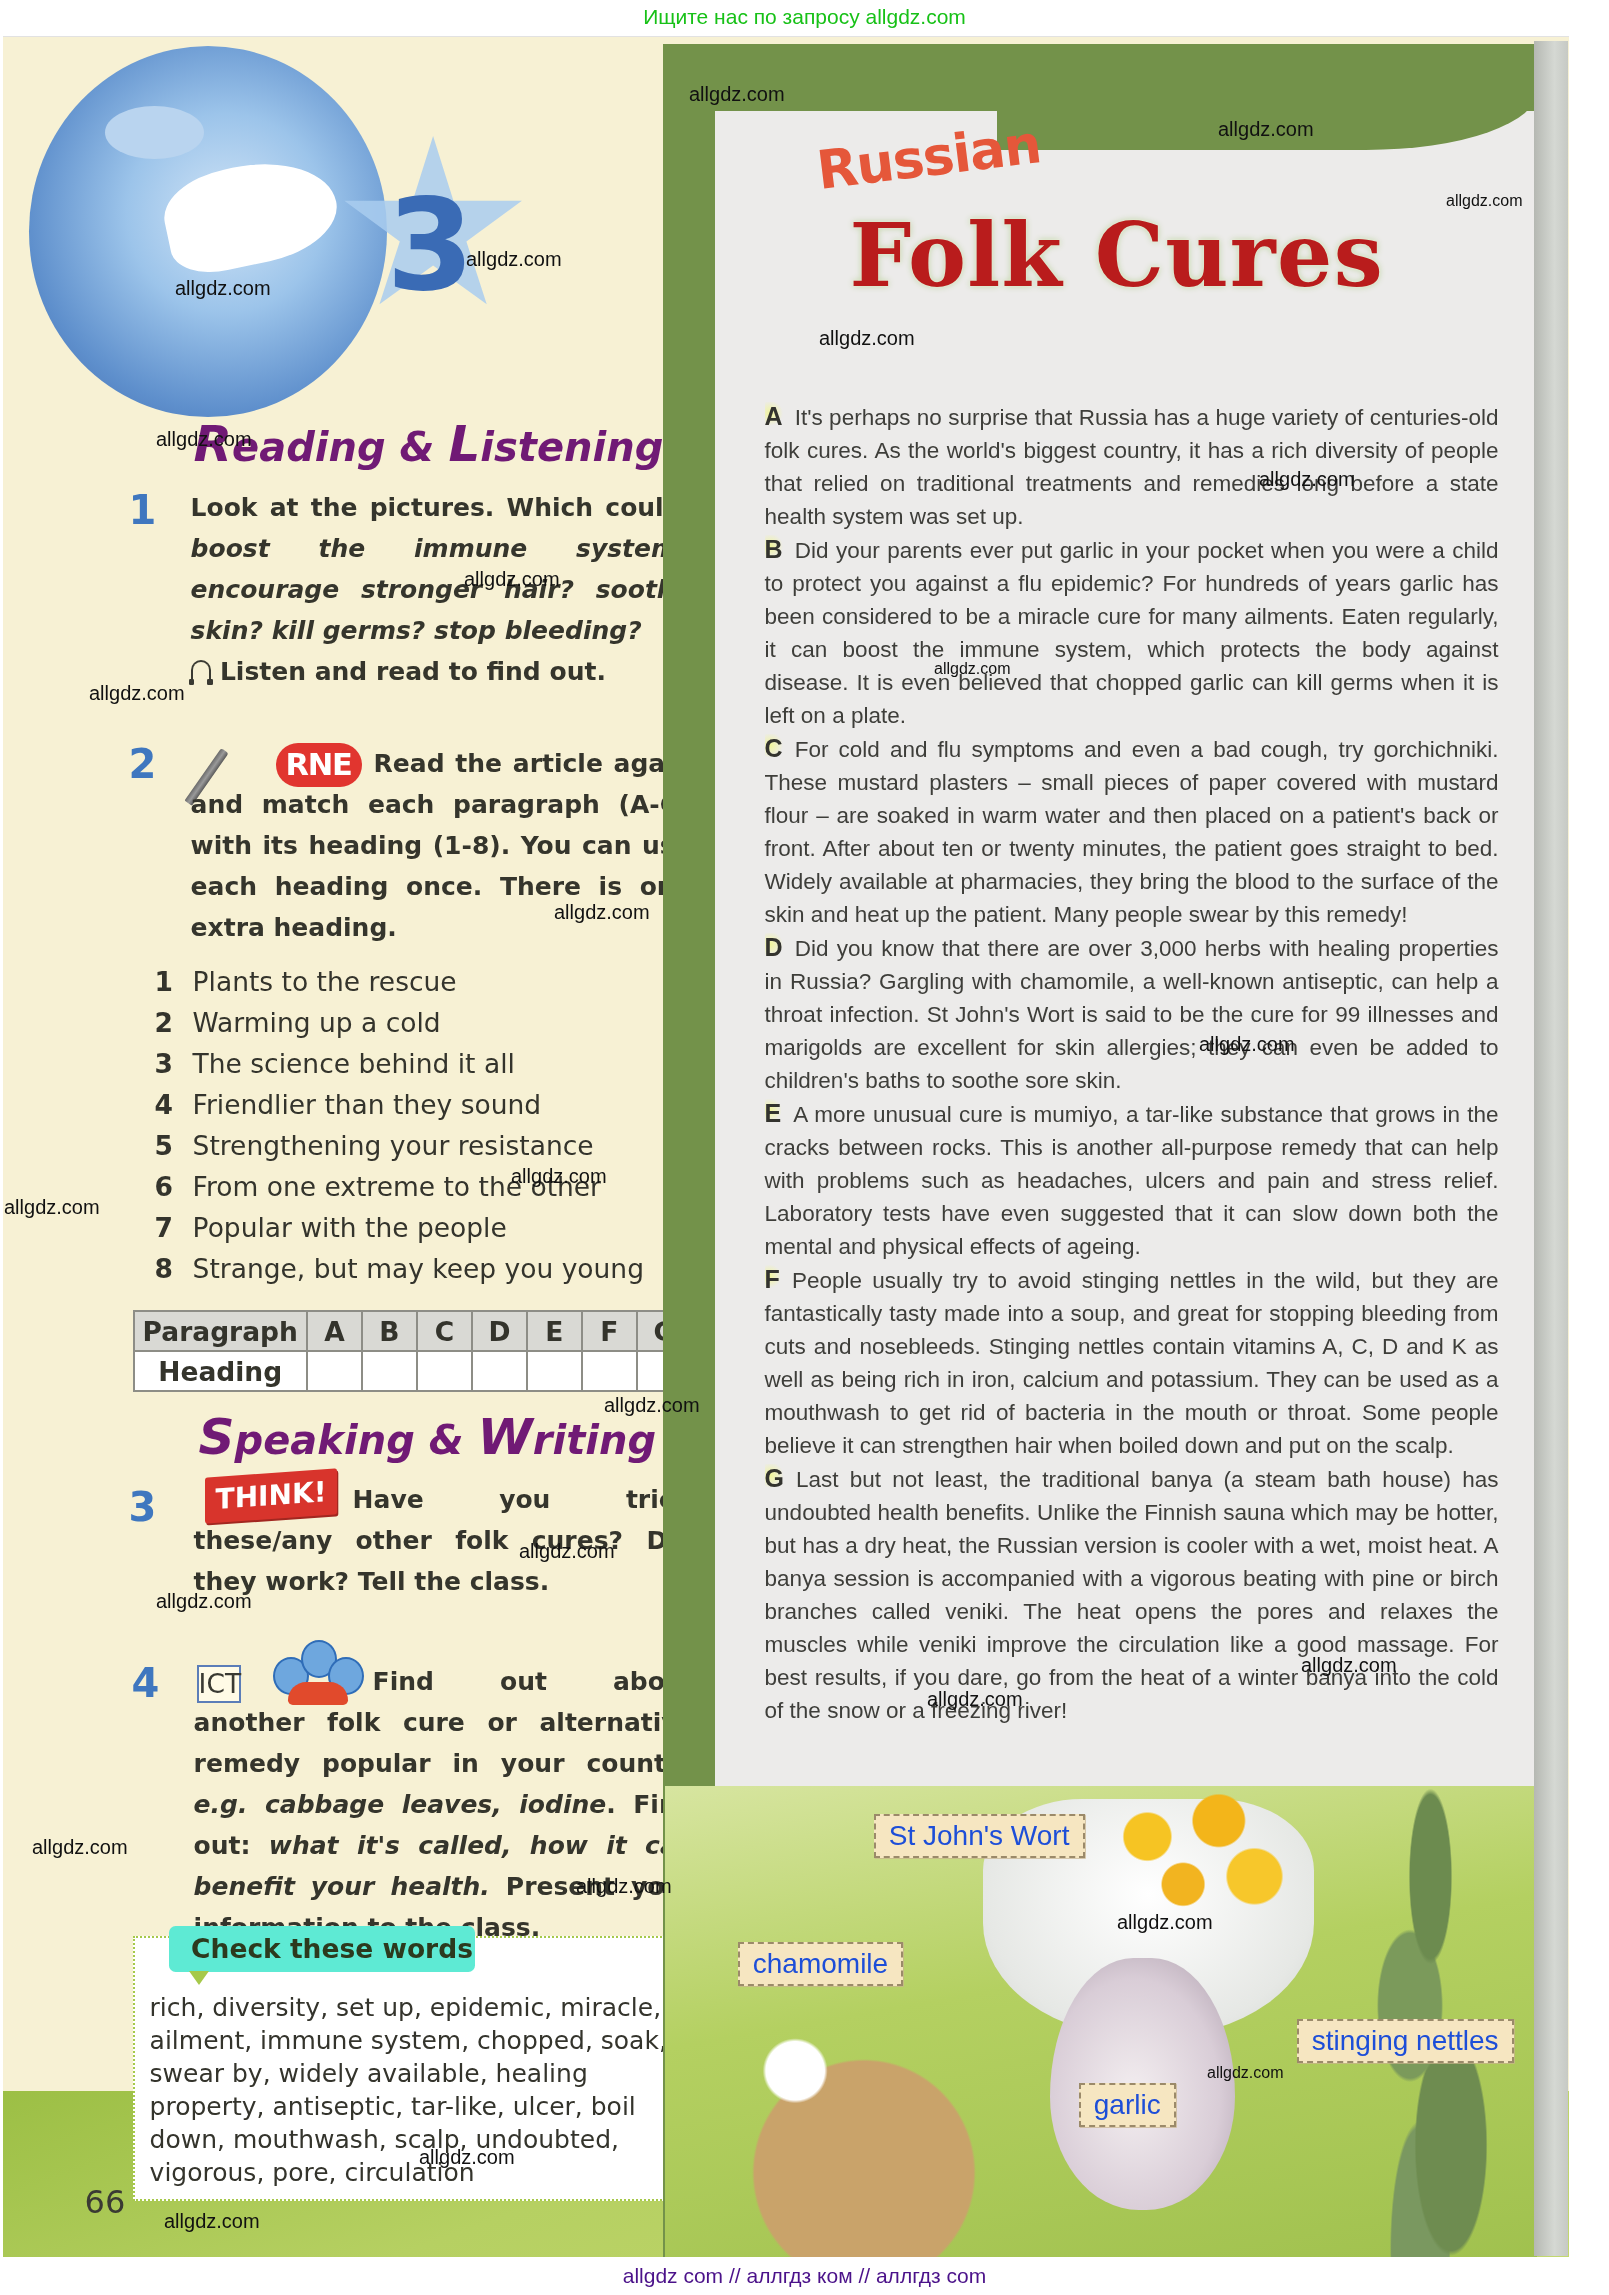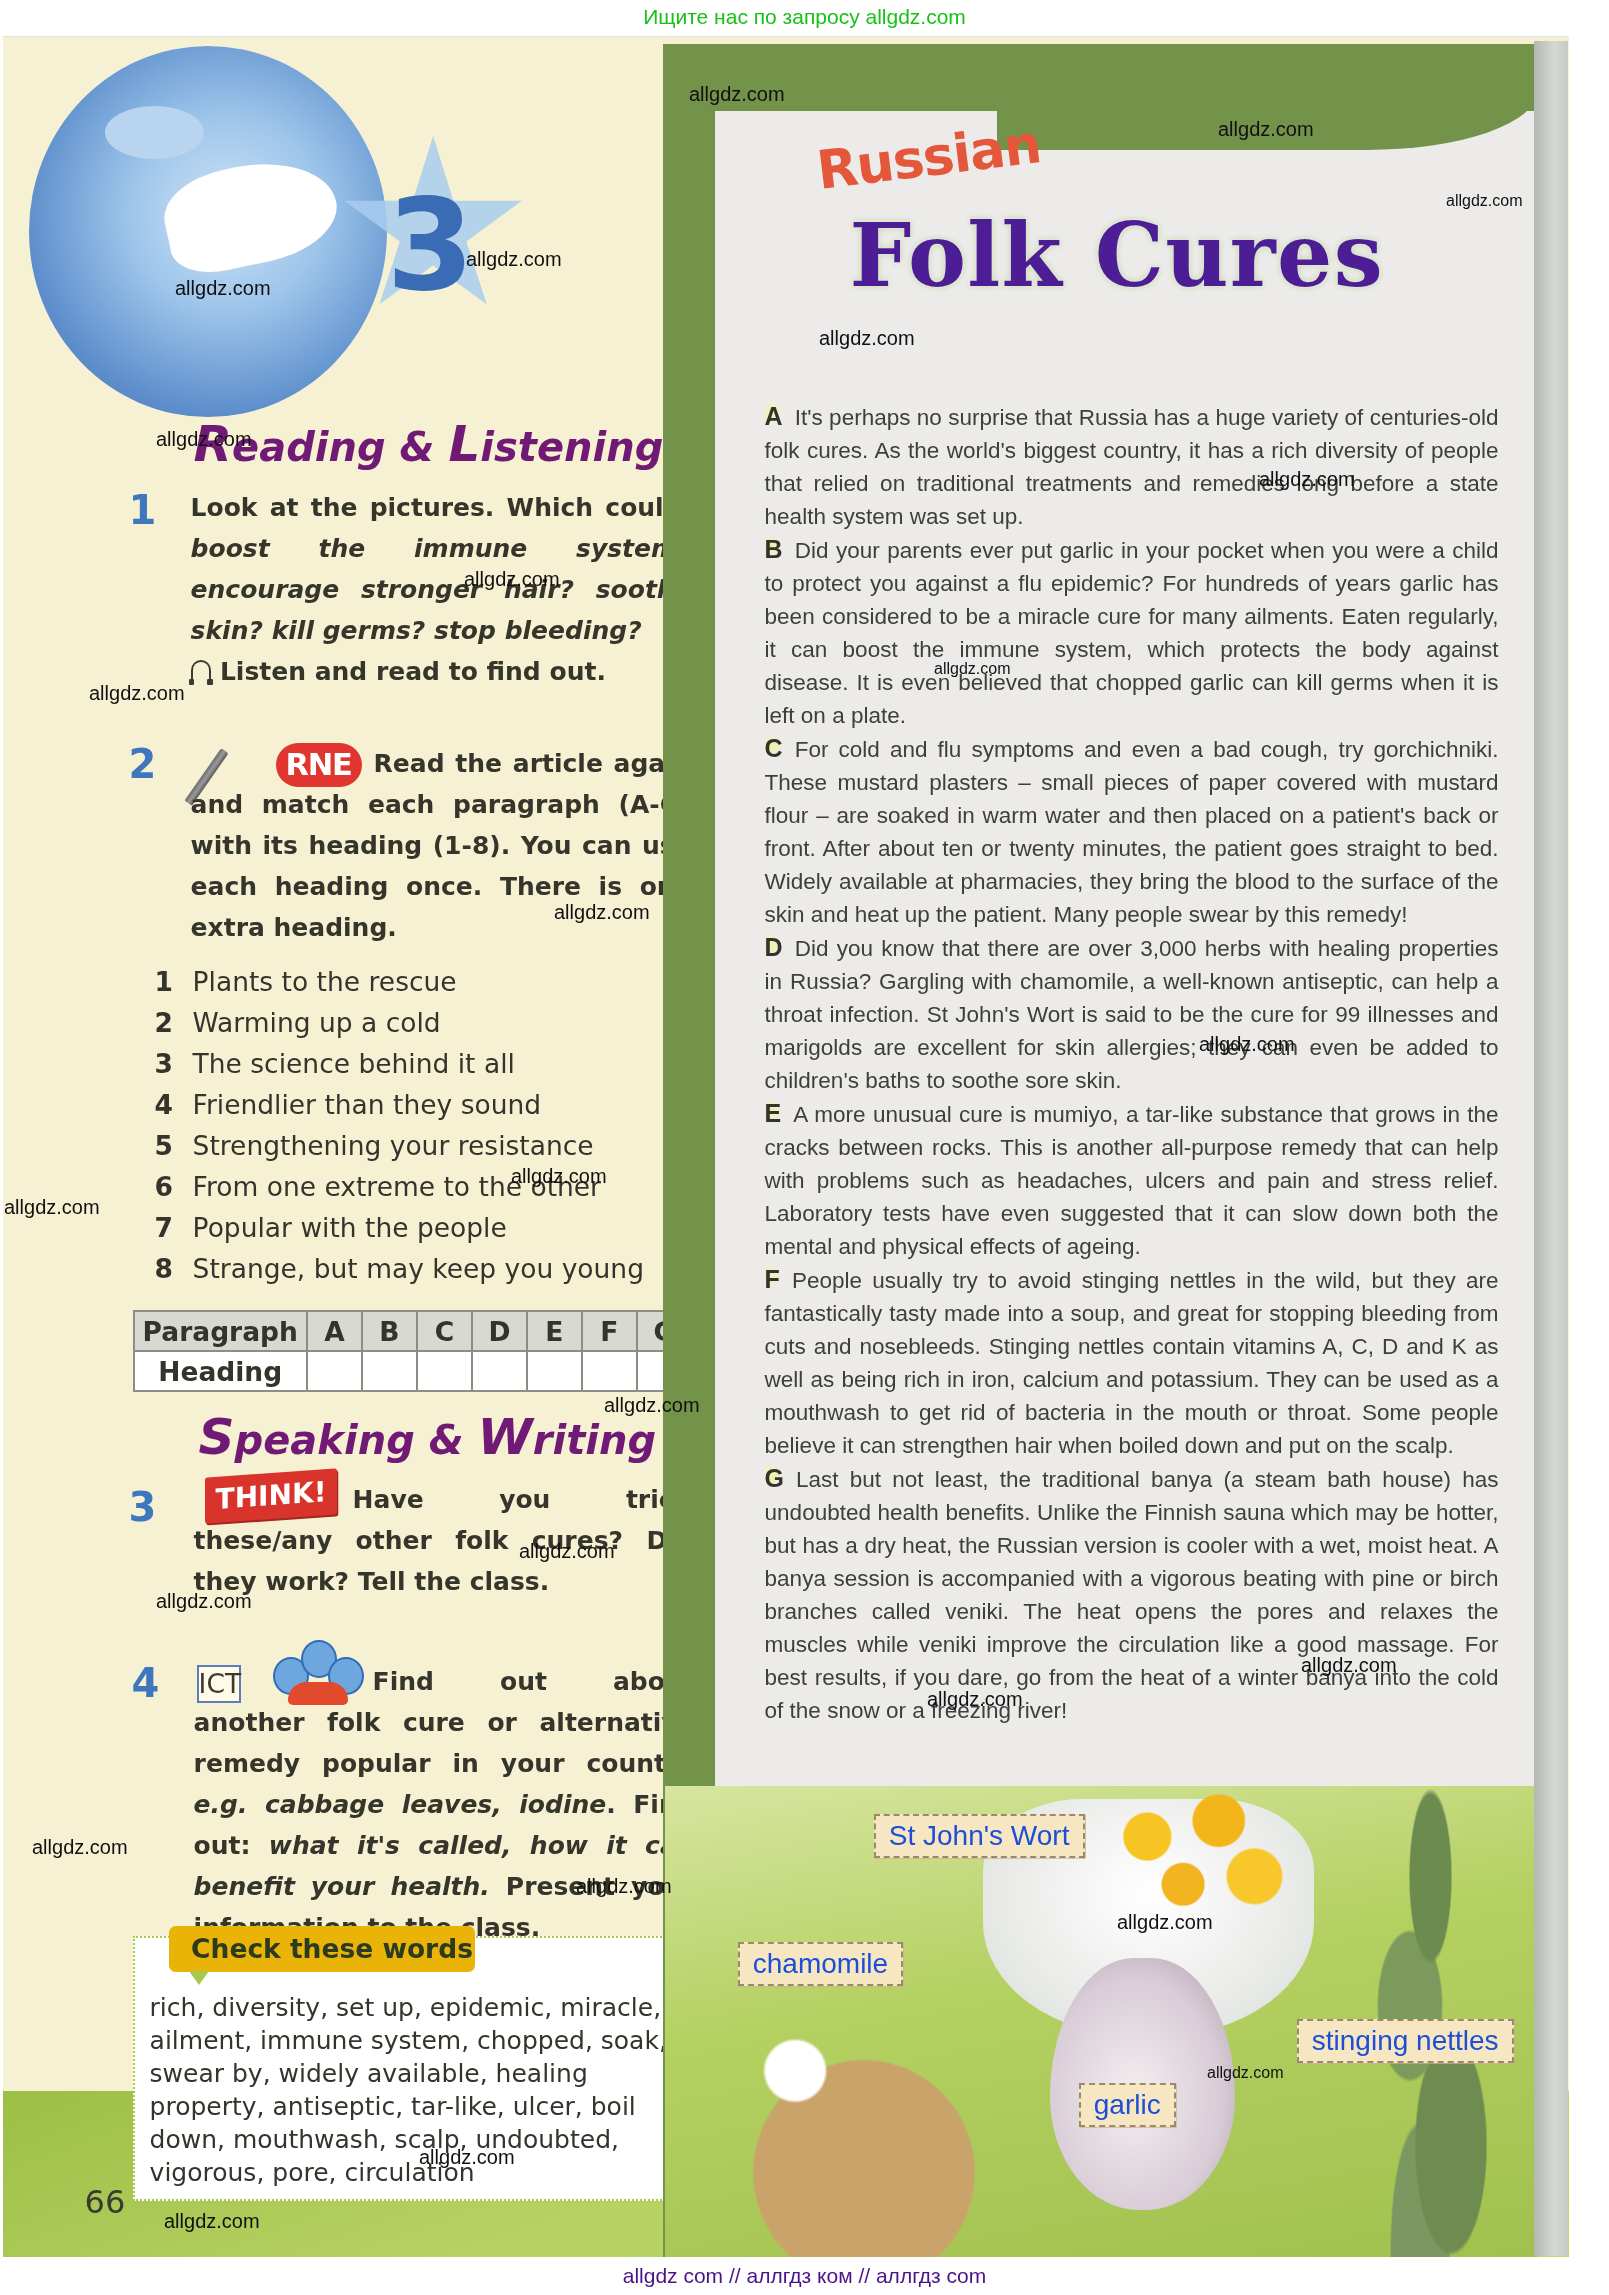--- a/index.html
+++ b/index.html
@@ -62,39 +62,39 @@
     box-shadow: 1.3px 2px 0 #a22720; }
 
   .ict-box { position: absolute; left: 194px; top: 1628px; width: 44px; height: 38px; border: 2px solid #5b7db8; background: #fffbe6;
     font-size: 26.5px; line-height: 34px; text-align: center; color: #3a3a32; }
   .kids-icon { position: absolute; left: 265px; top: 1603px; width: 99px; height: 66px; }
   .kids-icon .h { position: absolute; width: 36px; height: 38px; border-radius: 50%; background: #6ea7de; border: 2px solid #2f6db8; }
   .kids-icon .body { position: absolute; left: 20px; top: 42px; width: 60px; height: 22.5px; background: #e14a2c; border-radius: 30px 30px 8px 8px; }
 
   .check-box { position: absolute; left: 130px; top: 1899px; width: 564px; height: 265px; background: #ffffff;
     border: 2px dotted #a6c94a; }
-  .check-tab { position: absolute; left: 166px; top: 1889px; width: 306px; height: 46px; background: #eab308; border-radius: 6.6px;
+  .check-tab { position: absolute; left: 166px; top: 1889px; width: 306px; height: 46px; background: #5eead4; border-radius: 6.6px;
     font-weight: bold; font-size: 26.5px; line-height: 46px; padding-left: 22.5px; color: #2c3a1e; }
   .check-tab::after { content: ""; position: absolute; left: 20px; bottom: -13.2px; border-left: 10.6px solid transparent; border-right: 10.6px solid transparent; border-top: 14.6px solid #a6c94a; }
   .check-text { position: absolute; left: 147px; top: 1954px; width: 543px; font-size: 25px; line-height: 33px; color: #34342c; }
 
   .page-num { position: absolute; left: 82px; top: 2146px; font-size: 32px; color: #3a3a33; }
 
   .bottom-green { position: absolute; left: 0; top: 2054px; width: 1566px; height: 199px;
     background: linear-gradient(160deg,#9cbf45 0%,#b6d062 40%,#c4d86f 100%); }
 
   
   .green-frame { position: absolute; left: 660px; top: 6.6px; width: 874px; height: 2213px; background: #73924a; border-radius: 0 0 0 0; }
   .article-sheet { position: absolute; left: 712px; top: 74px; width: 821px; height: 1703px; background: #ecebea;
     border-radius: 0 0 40px 0; }
   .sheet-curve { position: absolute; left: 994px; top: 6.6px; width: 541px; height: 106px; background: #73924a; border-radius: 0 0 172px 0 / 0 0 60px 0; }
   .title-russian { position: absolute; left: 818px; top: 103px; font-family: "DejaVu Sans", sans-serif; font-weight: bold;
     font-size: 53px; color: #e5573a; transform: rotate(-7deg); transform-origin: left bottom; letter-spacing: -1.3px; }
   .title-folk { position: absolute; left: 847px; top: 167px; font-family: "DejaVu Serif", serif; font-weight: bold; font-size: 87px;
-    color: #4c1d95; letter-spacing: 1.3px; text-shadow: 0 0 2.6px #f0f6e4, 0 0 6.6px #b7cf98; }
+    color: #b91c1c; letter-spacing: 1.3px; text-shadow: 0 0 2.6px #f0f6e4, 0 0 6.6px #b7cf98; }
 
   .article { position: absolute; left: 762px; top: 363px; width: 734px; font-family: "Liberation Sans", sans-serif;
     font-size: 22.5px; line-height: 33px; color: #3e3e3a; text-align: justify; }
   .article p { margin: 0; }
   .article .letter { font-weight: bold; font-size: 25px; color: #33332e; margin-right: 12px; background: radial-gradient(circle at 30% 40%, #f1f59a 0%, transparent 60%); }
 
   .photo-zone { position: absolute; left: 662px; top: 1749px; width: 872px; height: 503px;
     background: linear-gradient(170deg,#d7e5a0 0%,#b4d061 40%,#9fc04d 100%); }
   .mortar { position: absolute; left: 980px; top: 1762px; width: 331px; height: 238px; background: radial-gradient(ellipse at 50% 40%, #ffffff 0%, #e6e8e5 70%, #cfd2cd 100%);
     border-radius: 30% 30% 48% 48%; }

